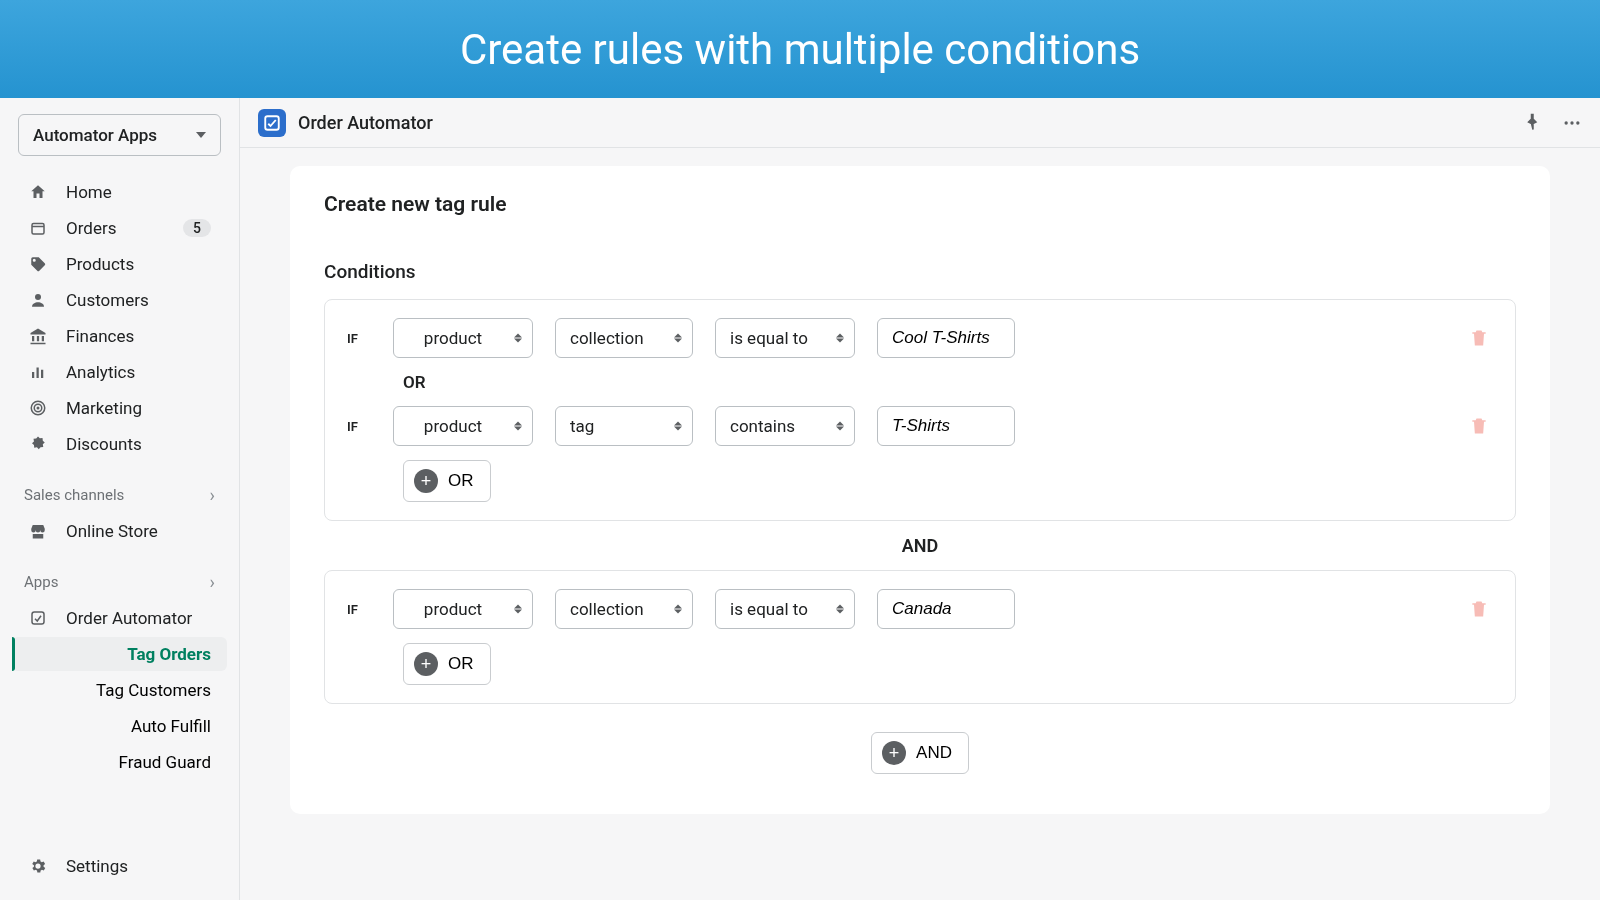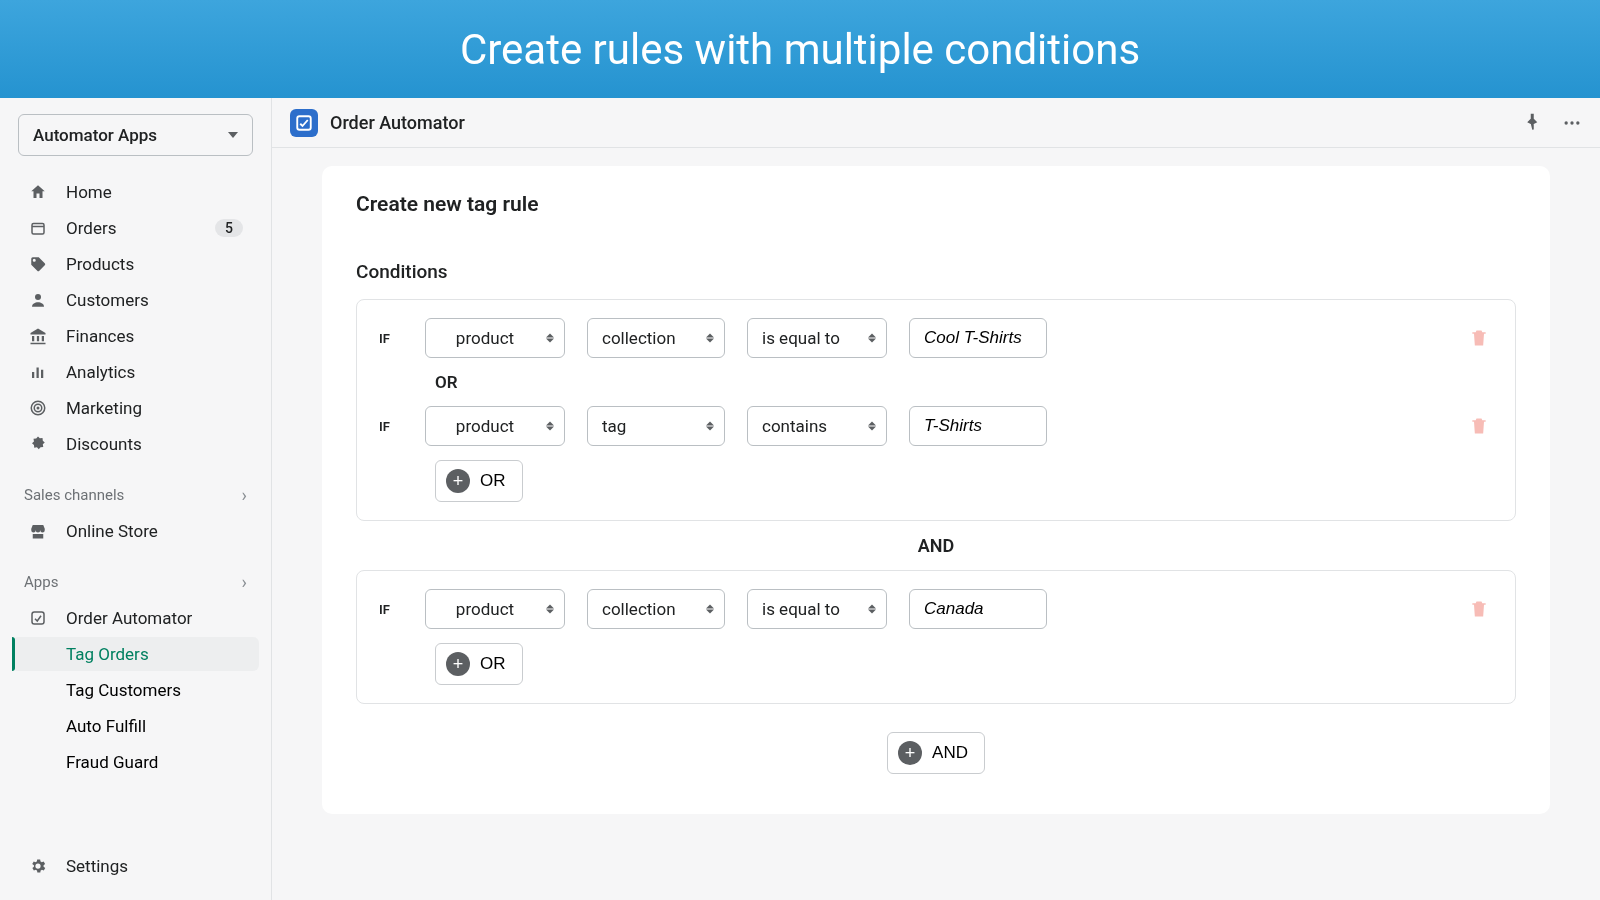--- a/index.html
+++ b/index.html
@@ -3,35 +3,35 @@
 <meta charset="utf-8">
 <style>
 * { box-sizing: border-box; margin: 0; padding: 0; }
 body { font-family: -apple-system, BlinkMacSystemFont, "Segoe UI", Roboto, sans-serif; background: #f6f6f7; color: #202223; width: 1600px; height: 900px; overflow: hidden; }
 
 .banner { background: linear-gradient(180deg, #3da5dd 0%, #2593d0 100%); height: 98px; display: flex; align-items: center; justify-content: center; }
 .banner-title { color: #fff; font-size: 42px; font-weight: 400; }
 
 .app-body { display: flex; height: calc(900px - 98px); }
 
-.sidebar { width: 272px; background: #f6f6f7; border-right: 1px solid #e1e3e5; padding: 16px 8px 8px 8px; display: flex; flex-direction: column; }
+.sidebar { width: 240px; background: #f6f6f7; border-right: 1px solid #e1e3e5; padding: 16px 8px 8px 8px; display: flex; flex-direction: column; text-align: right; }
 
 .app-switcher { margin: 0 10px 18px 10px; padding: 10px 14px; border: 1px solid #babfc3; border-radius: 6px; display: flex; align-items: center; justify-content: space-between; cursor: pointer; background: #fff0; }
 .app-switcher-label { font-size: 17px; font-weight: 500; }
 .caret-down { width: 0; height: 0; border-left: 5px solid transparent; border-right: 5px solid transparent; border-top: 6px solid #5c5f62; }
 
 .nav-item { display: flex; align-items: center; gap: 18px; padding: 7px 16px; font-size: 17px; color: #202223; cursor: pointer; border-radius: 6px; margin: 1px 4px; }
 .nav-icon { width: 20px; height: 20px; display: inline-flex; align-items: center; justify-content: center; color: #5c5f62; flex-shrink: 0; }
 .nav-badge { margin-left: auto; background: #e4e5e7; color: #202223; border-radius: 10px; padding: 1px 10px; font-size: 14px; font-weight: 500; }
 
 .nav-section-header { display: flex; align-items: center; justify-content: space-between; padding: 8px 16px; font-size: 15px; color: #6d7175; cursor: pointer; margin-top: 14px; }
 .chevron-right { font-size: 18px; color: #8c9196; }
 
 .sub-item { padding: 7px 16px 7px 54px; font-size: 17px; color: #000000; cursor: pointer; border-radius: 6px; margin: 1px 4px; }
-.sub-item.active { background: #edeeef; color: #008060; font-weight: 400; position: relative; }
+.sub-item.active { background: #edeeef; color: #008060; font-weight: 700; position: relative; }
 .sub-item.active::before { content: ""; position: absolute; left: 0; top: 0; bottom: 0; width: 3px; background: #008060; border-radius: 0 3px 3px 0; }
 
 .nav-bottom { margin-top: auto; padding-bottom: 8px; }
 
 .main { flex: 1; display: flex; flex-direction: column; }
 
 .topbar { height: 50px; background: #f6f6f7; border-bottom: 1px solid #e1e3e5; display: flex; align-items: center; padding: 0 18px; gap: 12px; }
 .app-logo { width: 28px; height: 28px; background: #2c6ecb; border-radius: 6px; display: flex; align-items: center; justify-content: center; }
 .app-title { font-size: 18px; font-weight: 500; }
 .topbar-actions { margin-left: auto; display: flex; align-items: center; gap: 18px; }

